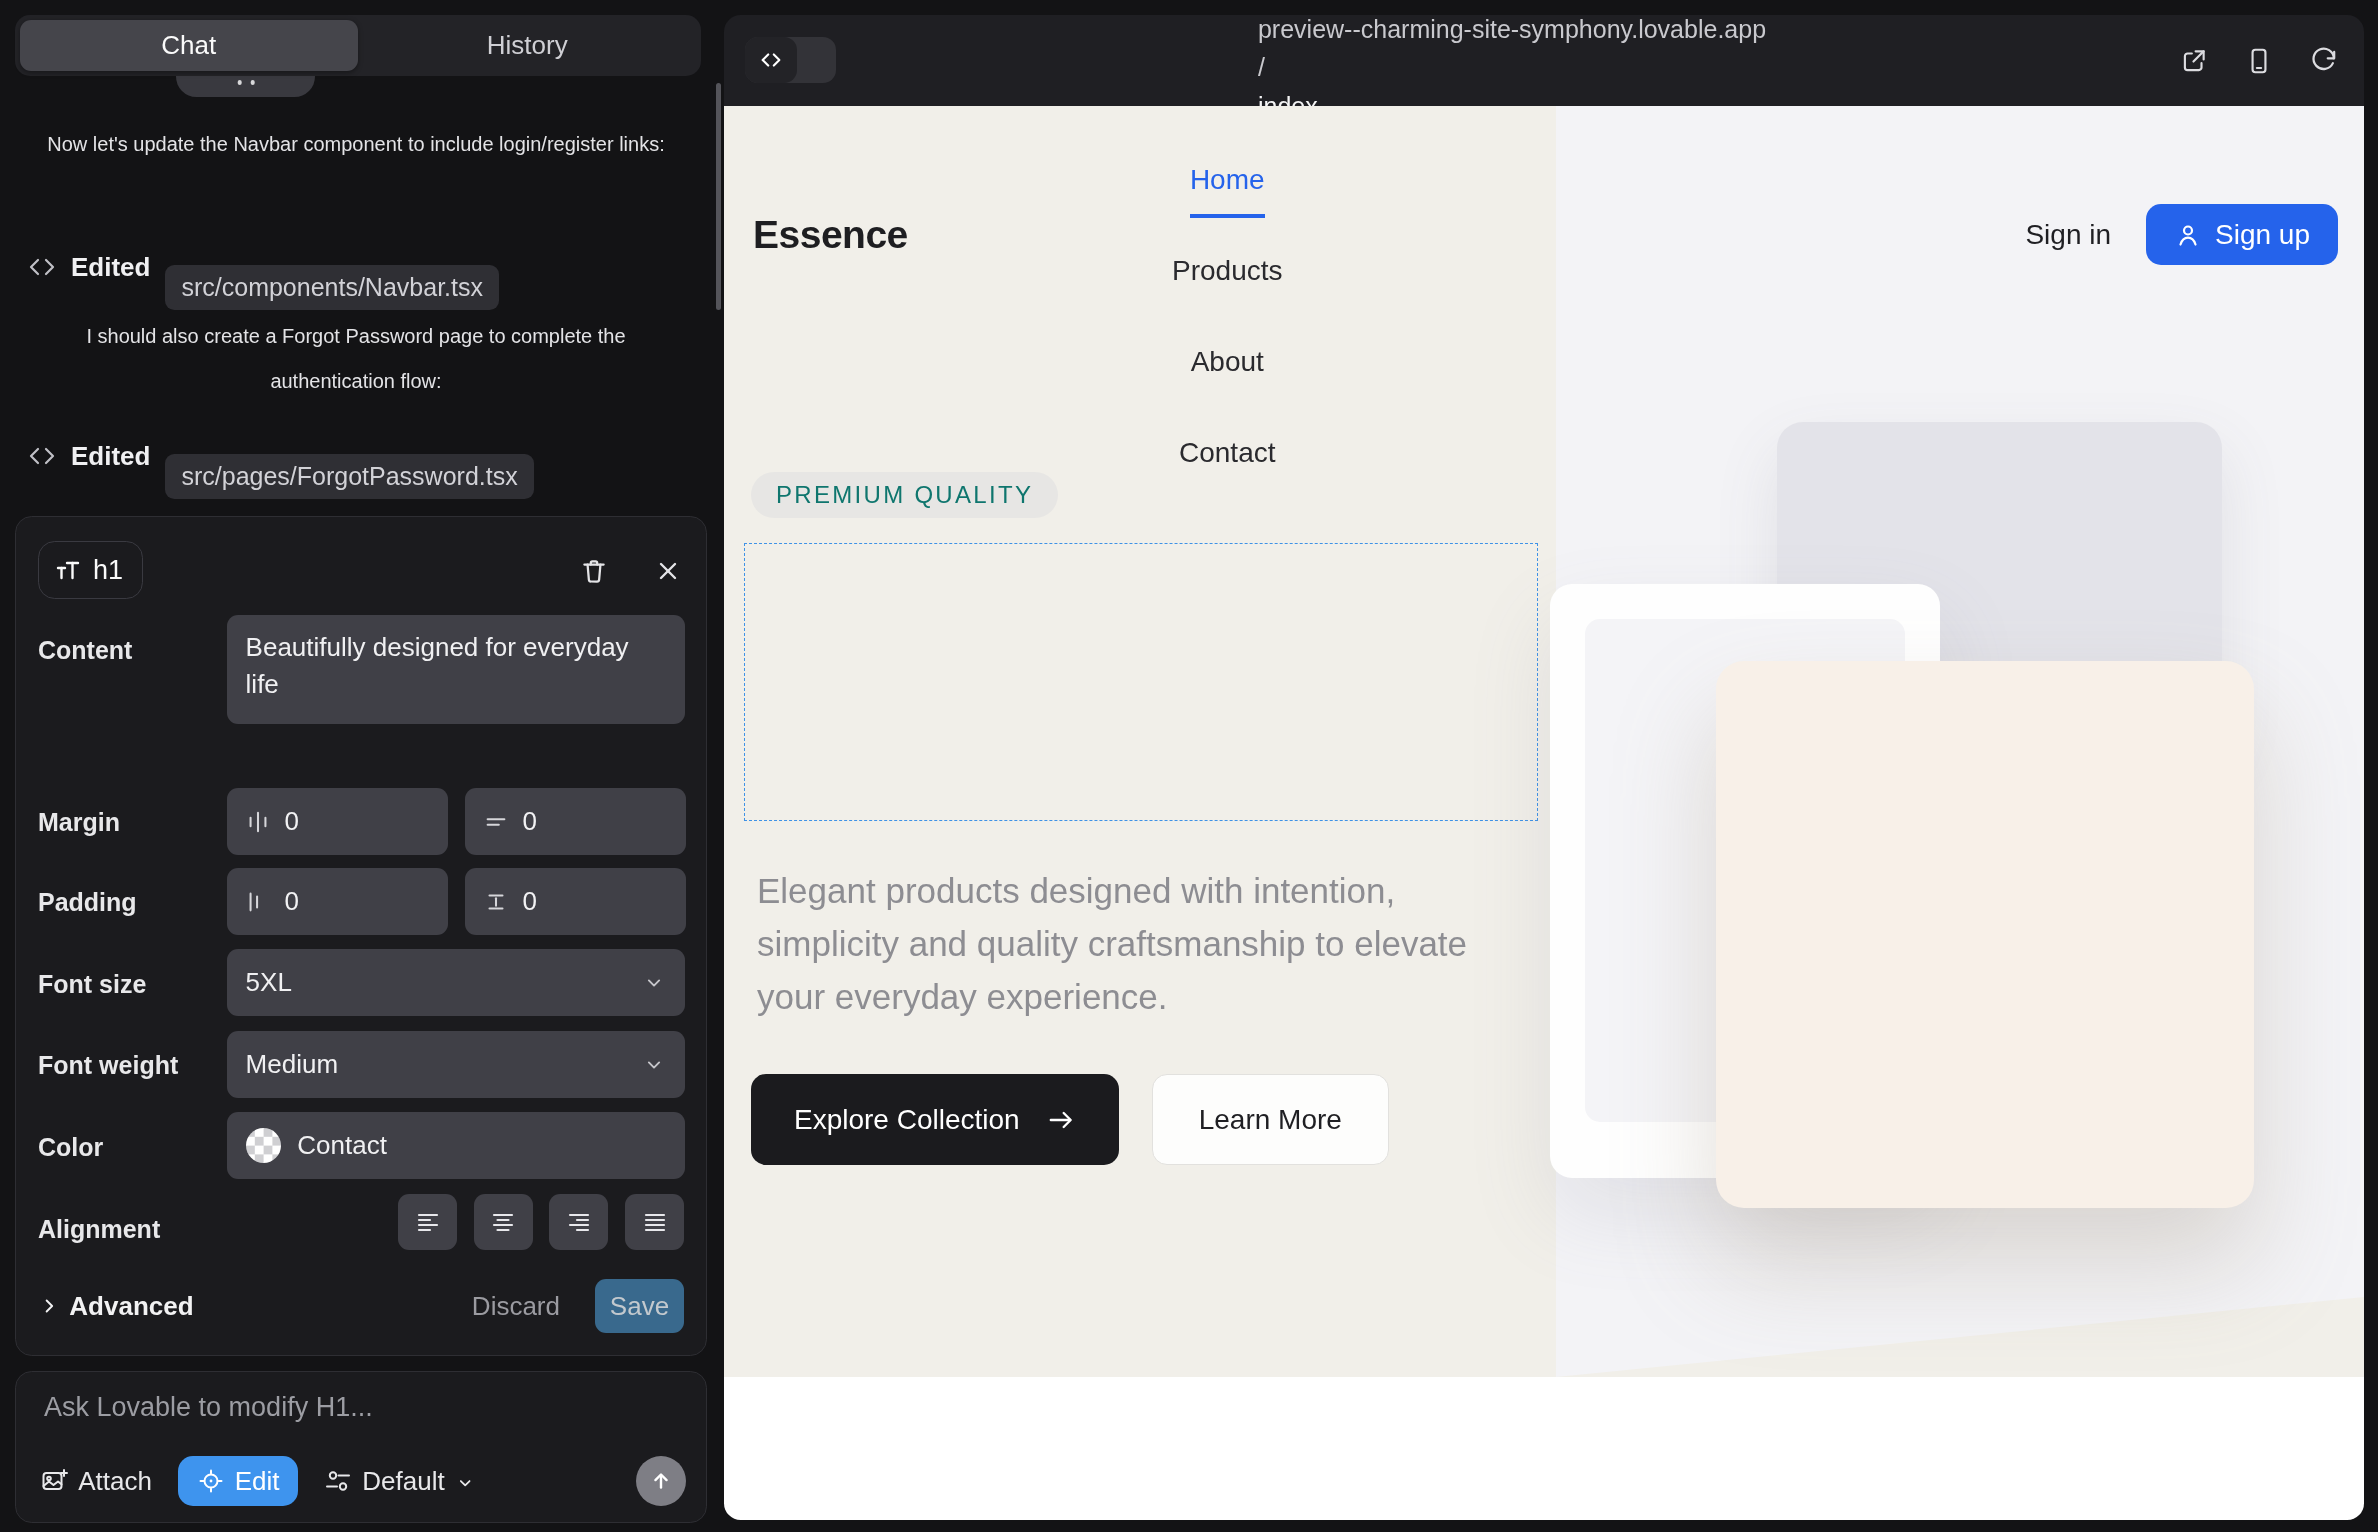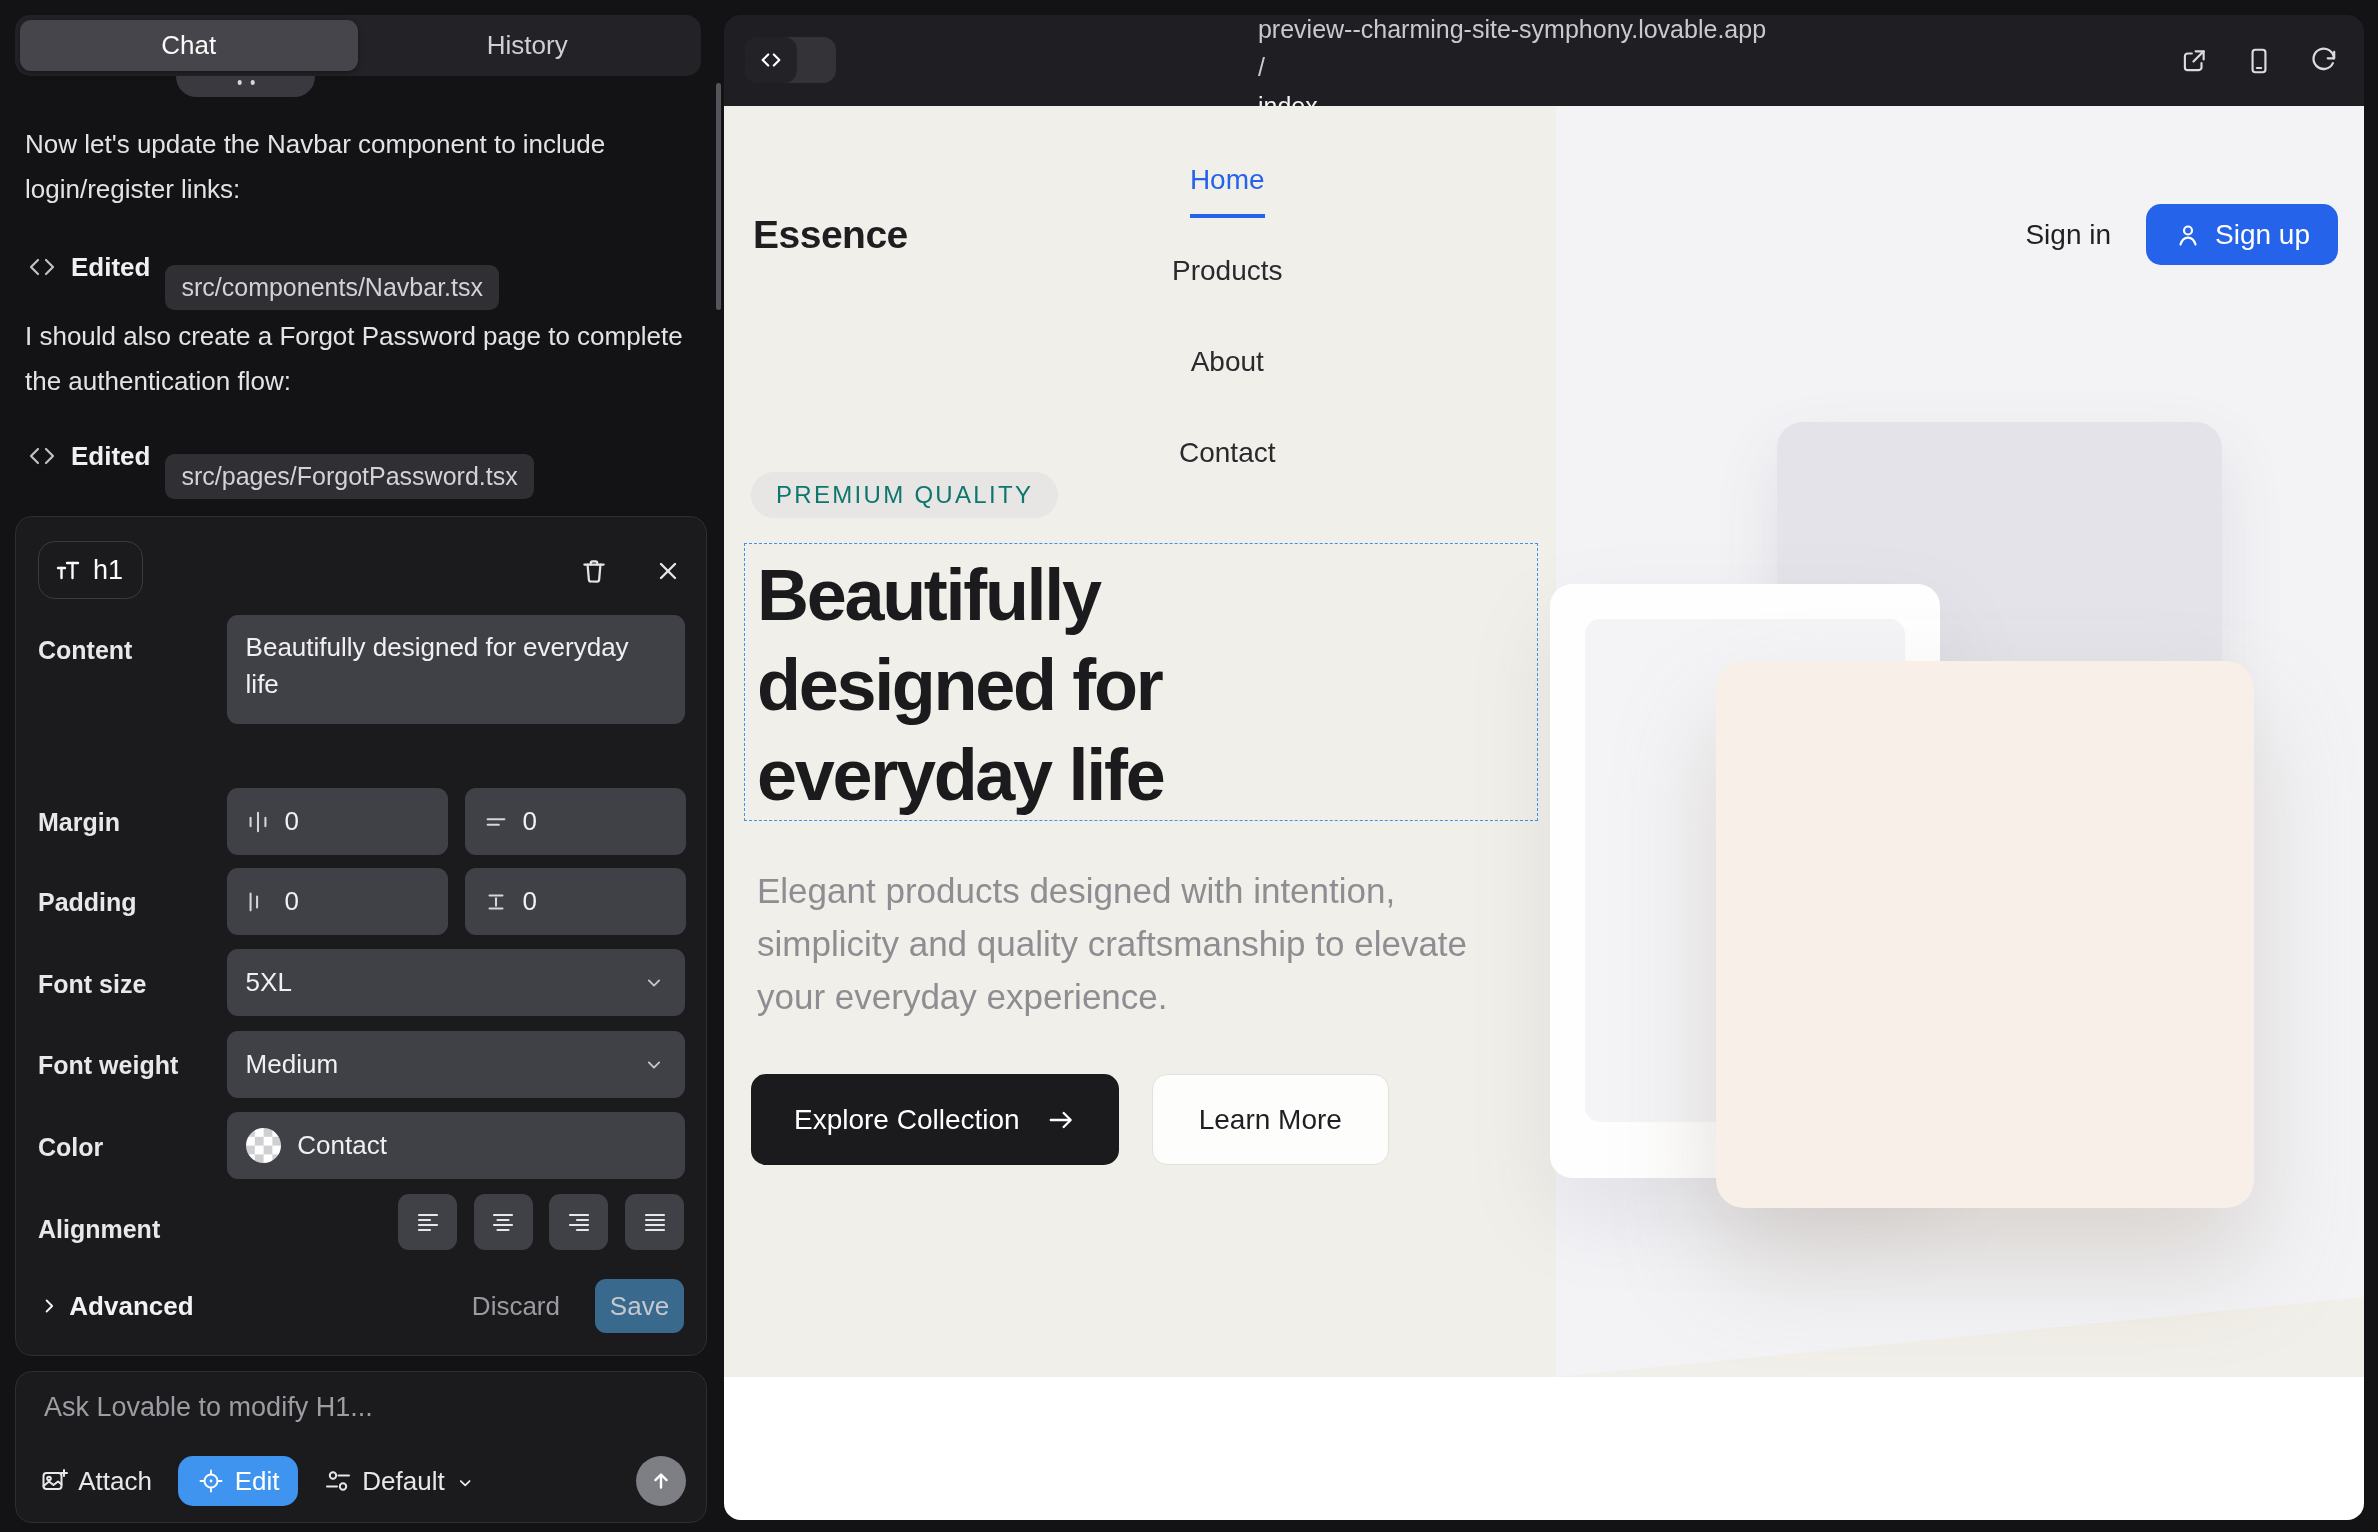--- a/index.html
+++ b/index.html
@@ -25,21 +25,21 @@
   .tab.active { background:#45454b; color:#fafafa; box-shadow:0 1.9px 5.6px rgba(0,0,0,.35); }
 
   .partial-pill { position:absolute; left:176px; top:56px; width:139px; height:41px;
     background:#39393f; border-radius:20.4px; z-index:2; }
   .partial-pill .dots { position:absolute; left:50%; top:24px; width:4.6px; height:4.6px; border-radius:50%;
     background:#d8d8da; box-shadow:13px 0 0 #d8d8da; transform:translateX(-8.3px); }
 
   .chat-scrollthumb { position:absolute; left:716px; top:83px; width:4.6px; height:227px;
     background:#54545a; border-radius:2.8px; z-index:4; }
 
-  .chat-msg { position:absolute; left:25px; width:662px; font-size:26px; line-height:45px; color:#e3e3e6; }
+  .chat-msg { position:absolute; left:25px; width:662px; font-size:20px; line-height:45px; color:#e3e3e6;text-align:center; }
   .edited-row { position:absolute; left:28px; height:48px; display:flex; align-items:center; gap:15px; }
   .edited-row .code-ic { color:#c0c0c6; }
   .edited-label { font-size:26px; font-weight:700; color:#f0f0f2; }
   .file-badge { background:#2f2f34; border-radius:9.3px; padding:8.3px 16px; font-size:25px; color:#d2d2d7;margin-top:41px; }
 
   
   .editor-card { position:absolute; left:15px; top:516px; width:692px; height:840px;
     background:#1b1b1e; border:1.4px solid #2e2e33; border-radius:16.7px; z-index:2; }
   .el-chip { position:absolute; left:22px; top:24px; height:58px; padding:0 18.6px 0 15px;
     border:1.4px solid #3a3a41; border-radius:16.7px; display:flex; align-items:center; gap:11px; }
@@ -490,25 +490,20 @@
               </svg>
           </span>
           <span>Sign up</span>
         </div>
       </div>
     </div>
 
     <div class="hero-badge">PREMIUM QUALITY</div>
 
     <div class="sel-outline"></div>
-    <h1 class="hero-heading">
-      <span>Beautifully</span>
-      <span>designed for</span>
-      <span>everyday life</span>
-    </h1>
 
     <div class="hero-par">Elegant products designed with intention, simplicity and quality craftsmanship to elevate your everyday experience.</div>
 
     <div class="hero-ctas">
       <div class="cta-primary">
         <span>Explore Collection</span>
         <span>
           <svg width="30" height="30" viewBox="0 0 28 28" fill="none" stroke="currentColor" stroke-width="2.2" stroke-linecap="round" stroke-linejoin="round">
               <path d="M4.5 14h18"></path>
               <polyline points="16.5,7.5 23,14 16.5,20.5"></polyline>

